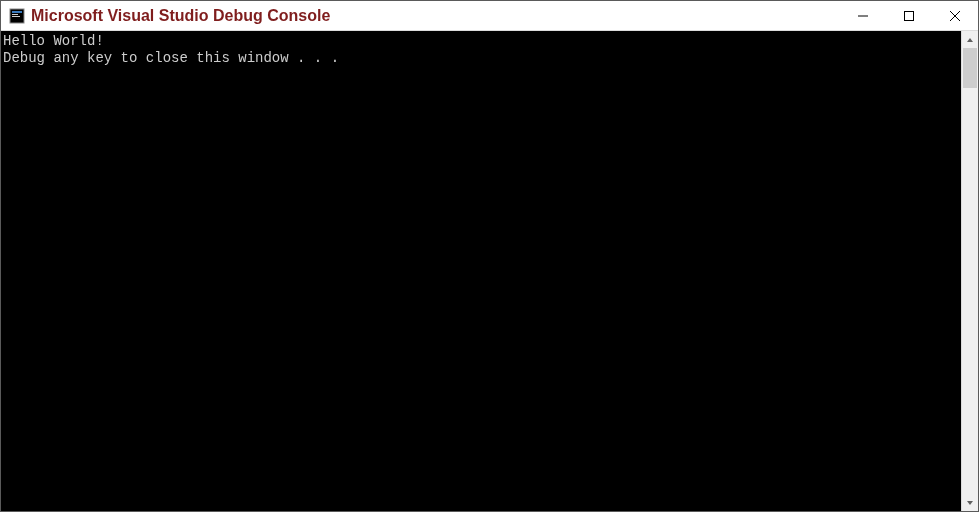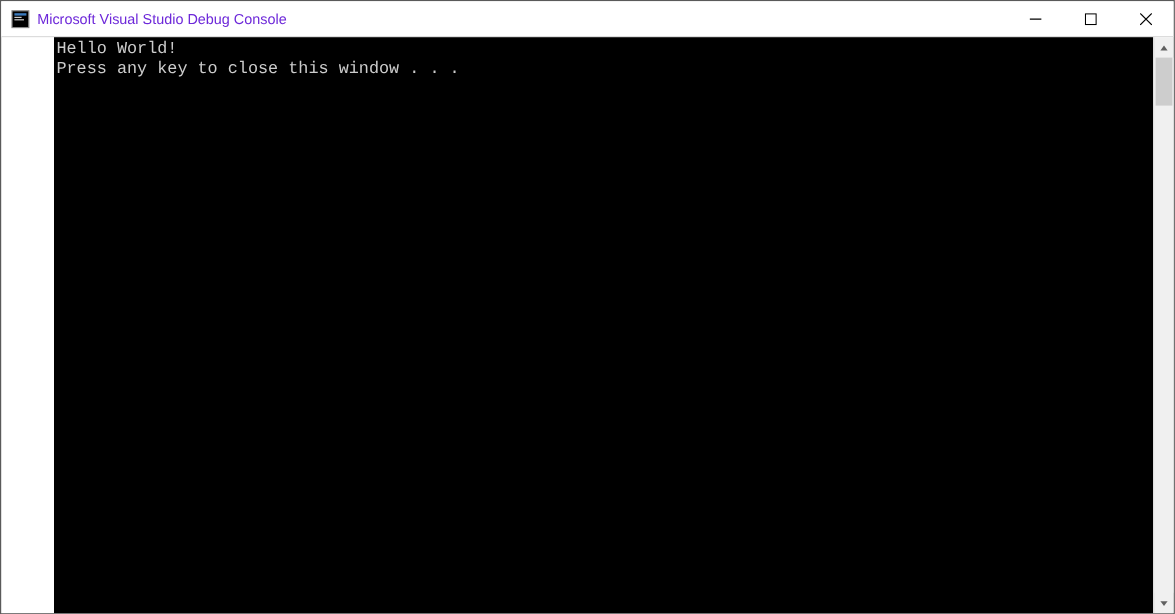--- a/index.html
+++ b/index.html
@@ -25,40 +25,40 @@
     .title-icon {
       width: 16px;
       height: 16px;
       margin-left: 8px;
       display: flex;
       align-items: center;
       justify-content: center;
     }
     .title-text {
       margin-left: 6px;
-      font-size: 12px;
-      color: #6d28d9;
+      font-size: 16px;
+      color: #7f1d1d;
       flex: 1;
+      font-weight: bold;
     }
     .window-controls {
       display: flex;
       height: 100%;
     }
     .window-control {
       width: 46px;
       height: 100%;
       display: flex;
       align-items: center;
       justify-content: center;
       cursor: pointer;
     }
     .content-area {
       display: flex;
       height: calc(100% - 30px);
-      padding-left: 44px;
     }
     .console {
       flex: 1;
       background: #000000;
       color: #cccccc;
       font-family: Consolas, "Courier New", monospace;
       font-size: 14px;
       line-height: 17px;
       padding: 2px 0 0 2px;
       white-space: pre;
@@ -122,21 +122,21 @@
     <div class="window-control close">
       <svg width="10" height="10" viewBox="0 0 10 10">
         <line x1="0" y1="0" x2="10" y2="10" stroke="#000" stroke-width="1"></line>
         <line x1="10" y1="0" x2="0" y2="10" stroke="#000" stroke-width="1"></line>
       </svg>
     </div>
   </div>
 </div>
 
 <div class="content-area">
-  <div class="console"><div class="console-line">Hello World!</div><div class="console-line"></div><div class="console-line">Press any key to close this window . . .</div></div>
+  <div class="console"><div class="console-line">Hello World!</div><div class="console-line"></div><div class="console-line">Debug any key to close this window . . .</div></div>
   <div class="scrollbar">
     <div class="scroll-btn">
       <svg width="8" height="8" viewBox="0 0 8 8">
         <path d="M 4 2 L 7 6 L 1 6 Z" fill="#606060"></path>
       </svg>
     </div>
     <div class="scroll-track">
       <div class="scroll-thumb"></div>
     </div>
     <div class="scroll-btn">

